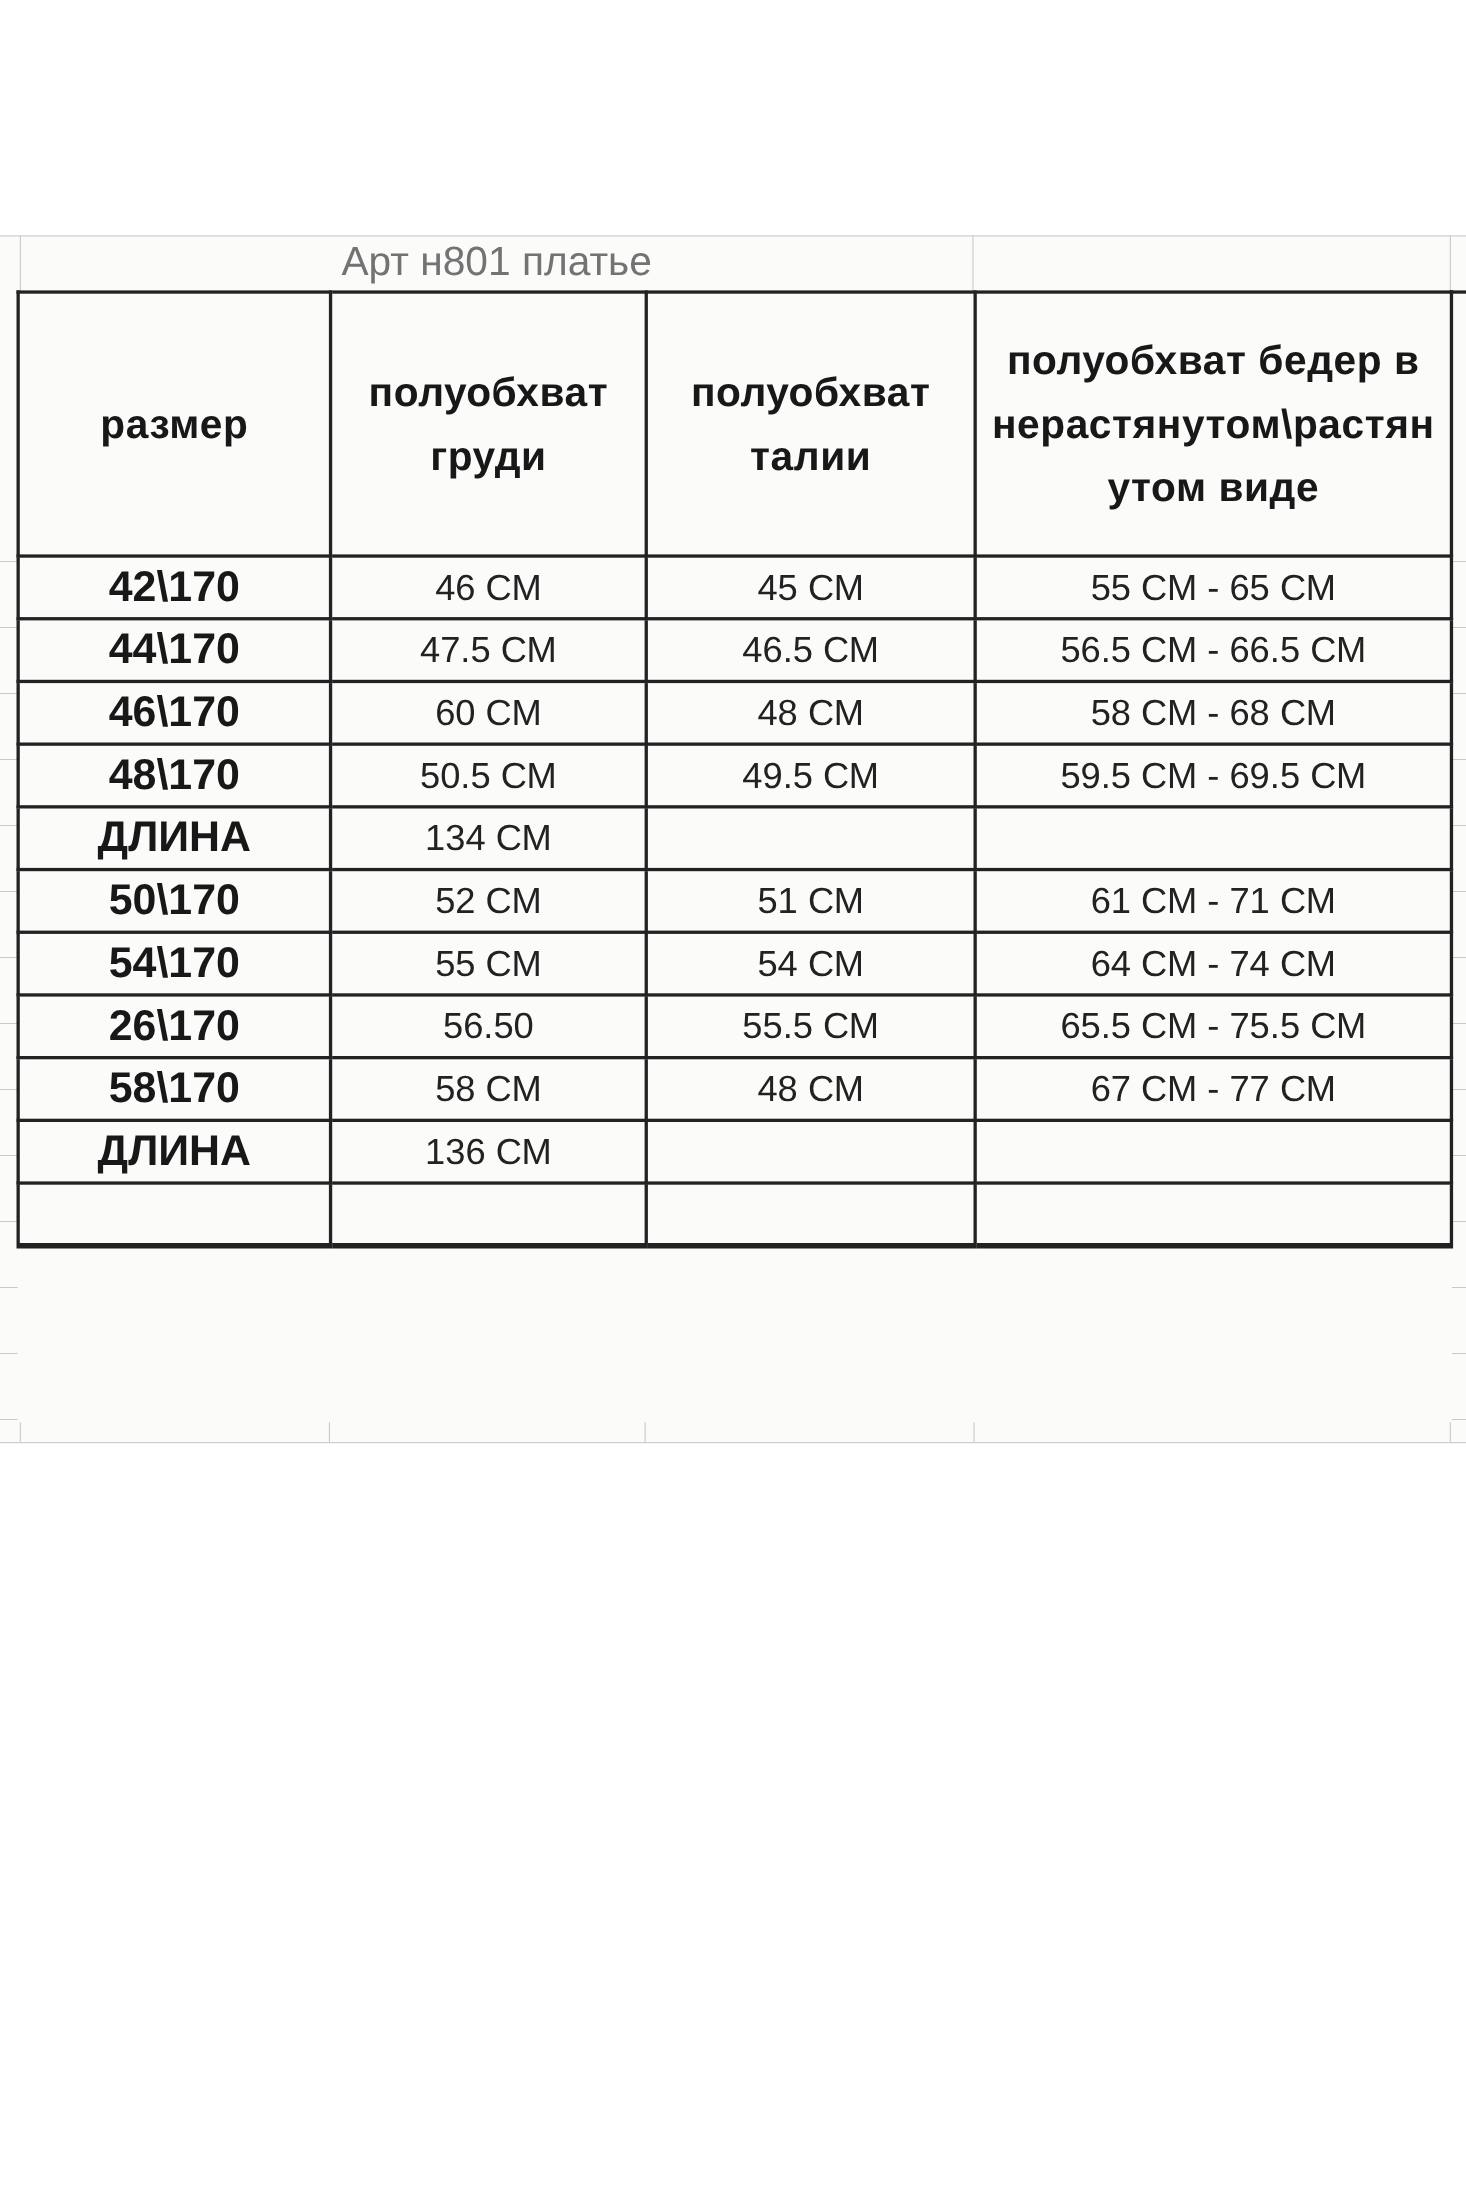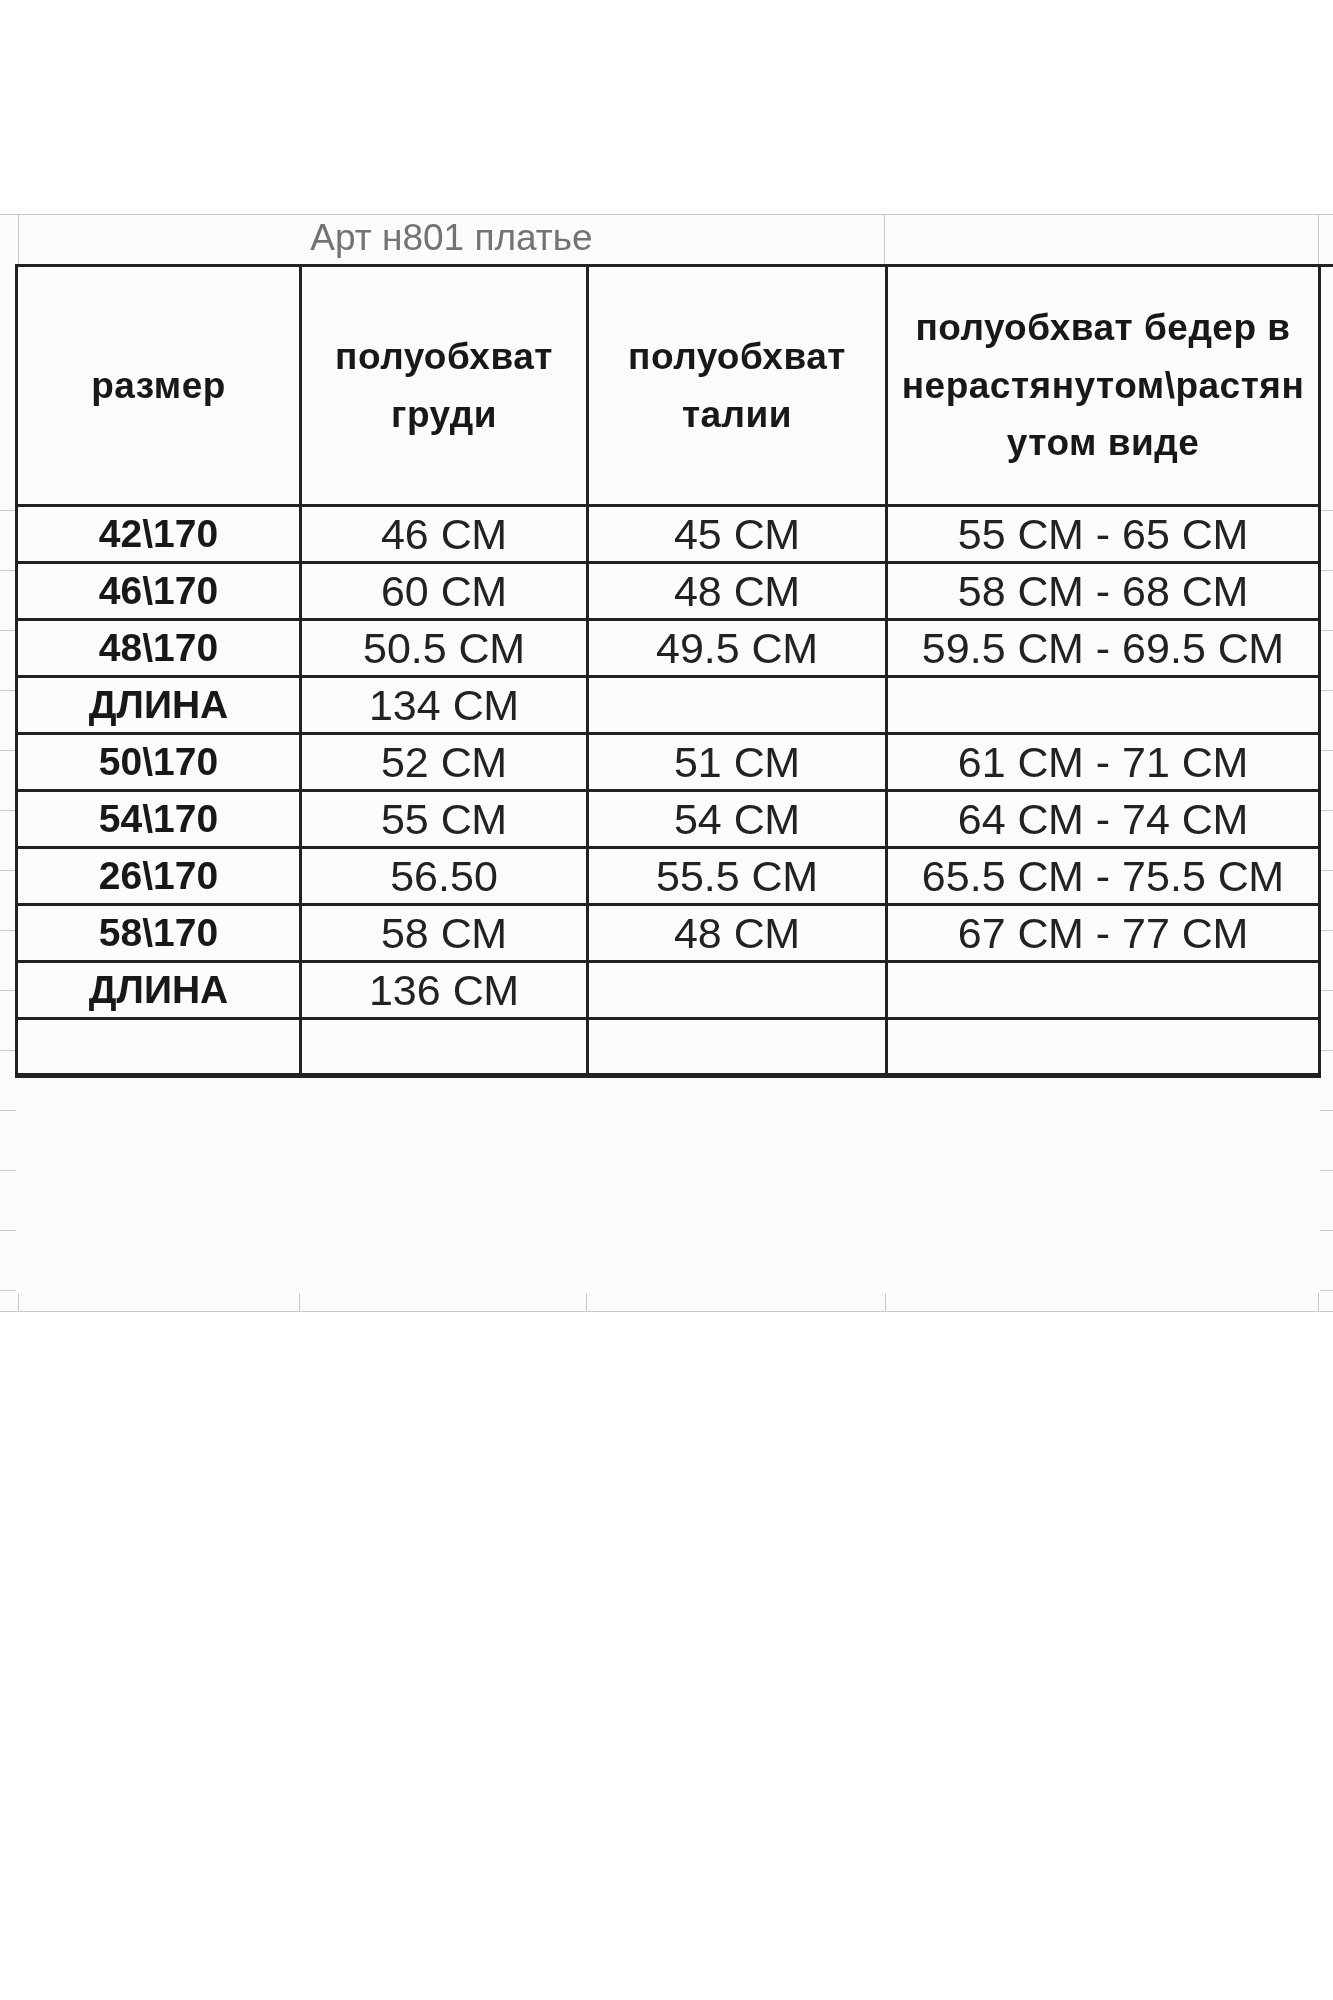--- a/index.html
+++ b/index.html
@@ -49,21 +49,21 @@
     padding:0; overflow:hidden;
   }
   .size-table tr.header-row { height:240px; }
   .size-table tr.data-row   { height:57px;margin-left:36px; }
   .size-table tr.data-row:last-child td { border-bottom-width:5px; }
   .size-table th {
     font-size:37px; font-weight:700; letter-spacing:0.5px;
     line-height:1.55; white-space:pre-line; color:#181818;
   }
   .size-table td.size-cell { font-size:39px; font-weight:700; color:#181818; }
-  .size-table td.val-cell  { font-size:43px; font-weight:400; color:#222222; }
+  .size-table td.val-cell  { font-size:33px; font-weight:400; color:#222222; }
 </style>
 </head>
 <body>
 
 <div class="page">
 
   <div class="sheet-bg"></div>
 
   <div class="grid h" style="left:0; top:214px; width:1333px;"></div>
   <div class="grid v" style="left:18px;  top:214px; height:52px;"></div>
@@ -100,20 +100,26 @@
 талии</th>
         <th>полуобхват бедер в
 нерастянутом\растян
 утом виде</th>
       </tr>
       <tr class="data-row">
         <td class="size-cell">42\170</td>
         <td class="val-cell">46 СМ</td>
         <td class="val-cell">45 СМ</td>
         <td class="val-cell">55 СМ - 65 СМ</td>
+      </tr>
+      <tr class="data-row">
+        <td class="size-cell">44\170</td>
+        <td class="val-cell">47.5 СМ</td>
+        <td class="val-cell">46.5 СМ</td>
+        <td class="val-cell">56.5 СМ - 66.5 СМ</td>
       </tr>
       <tr class="data-row">
         <td class="size-cell">46\170</td>
         <td class="val-cell">60 СМ</td>
         <td class="val-cell">48 СМ</td>
         <td class="val-cell">58 СМ - 68 СМ</td>
       </tr>
       <tr class="data-row">
         <td class="size-cell">48\170</td>
         <td class="val-cell">50.5 СМ</td>

